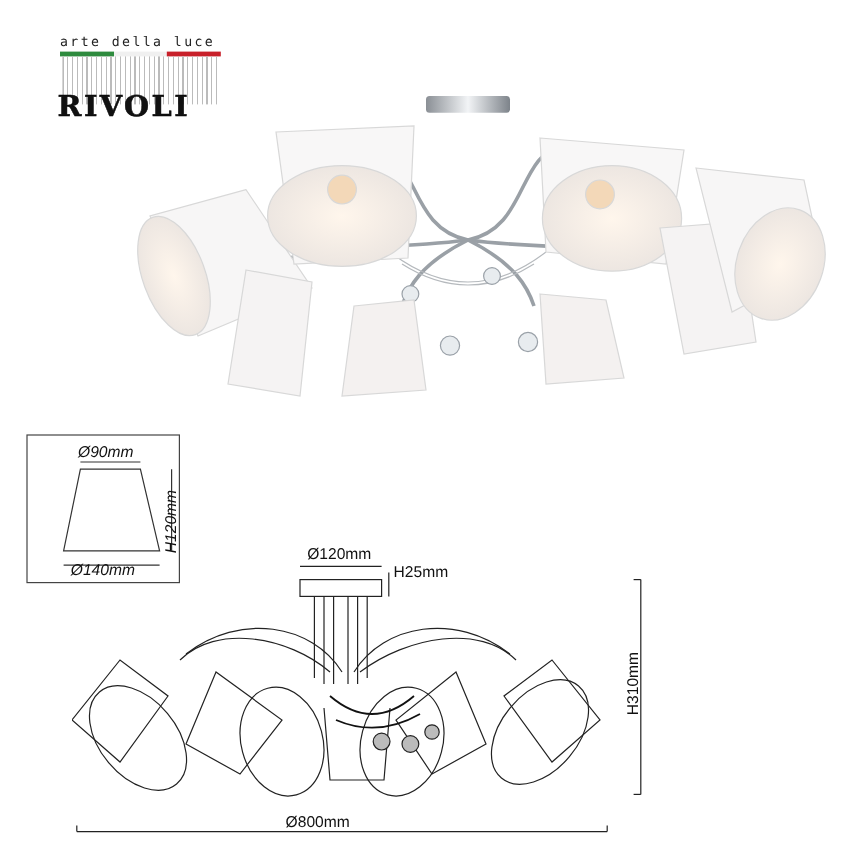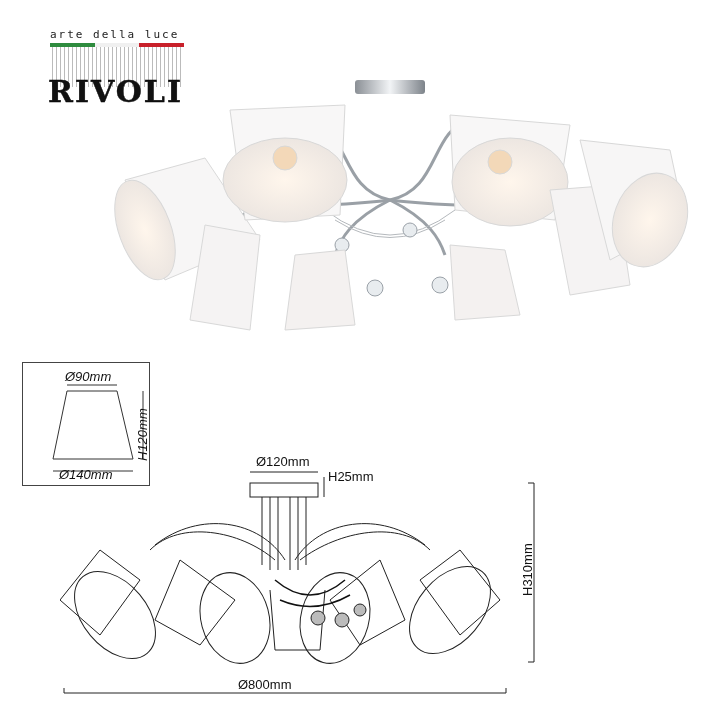--- a/index.html
+++ b/index.html
@@ -4,21 +4,21 @@
 <style>
   html, body { margin:0; padding:0; background:#ffffff; }
   body { width:720px; height:720px; position:relative; overflow:hidden; font-family:"Liberation Sans", sans-serif; color:#111; }
   .abs { position:absolute; }
   .logo { left:32px; top:28px; width:140px; height:90px;margin-left:14px; }
   .tagline { position:absolute; left:4px; top:0; font-family:"DejaVu Sans Mono", monospace; font-size:11px; letter-spacing:2px; color:#222; }
   .flag { position:absolute; left:4px; top:15px; width:134px; height:4px; display:flex; }
   .flag span { flex:1; }
   .bars { position:absolute; left:6px; top:19px; width:130px; height:40px;
           background: repeating-linear-gradient(90deg, #bbb 0 1px, transparent 1px 4px); }
-  .brand { position:absolute; left:2px; top:46px; font-family:"DejaVu Serif", serif; font-size:30px; letter-spacing:2px; color:#111; font-weight:bold;
+  .brand { position:absolute; left:2px; top:46px; font-family:"DejaVu Serif", serif; font-size:24px; letter-spacing:2px; color:#111; font-weight:bold;
            -webkit-text-stroke:0.4px #000; }
   .photo { left:110px; top:70px; width:590px; height:270px; }
   .shadebox { left:22px; top:362px; width:126px; height:122px; border:1px solid #444;font-style:italic; }
   .dim { font-size:13px; color:#111; white-space:nowrap; }
   .vtext { transform:rotate(-90deg); transform-origin:left top; }
   svg { display:block; }
 </style>
 </head>
 <body>
 

